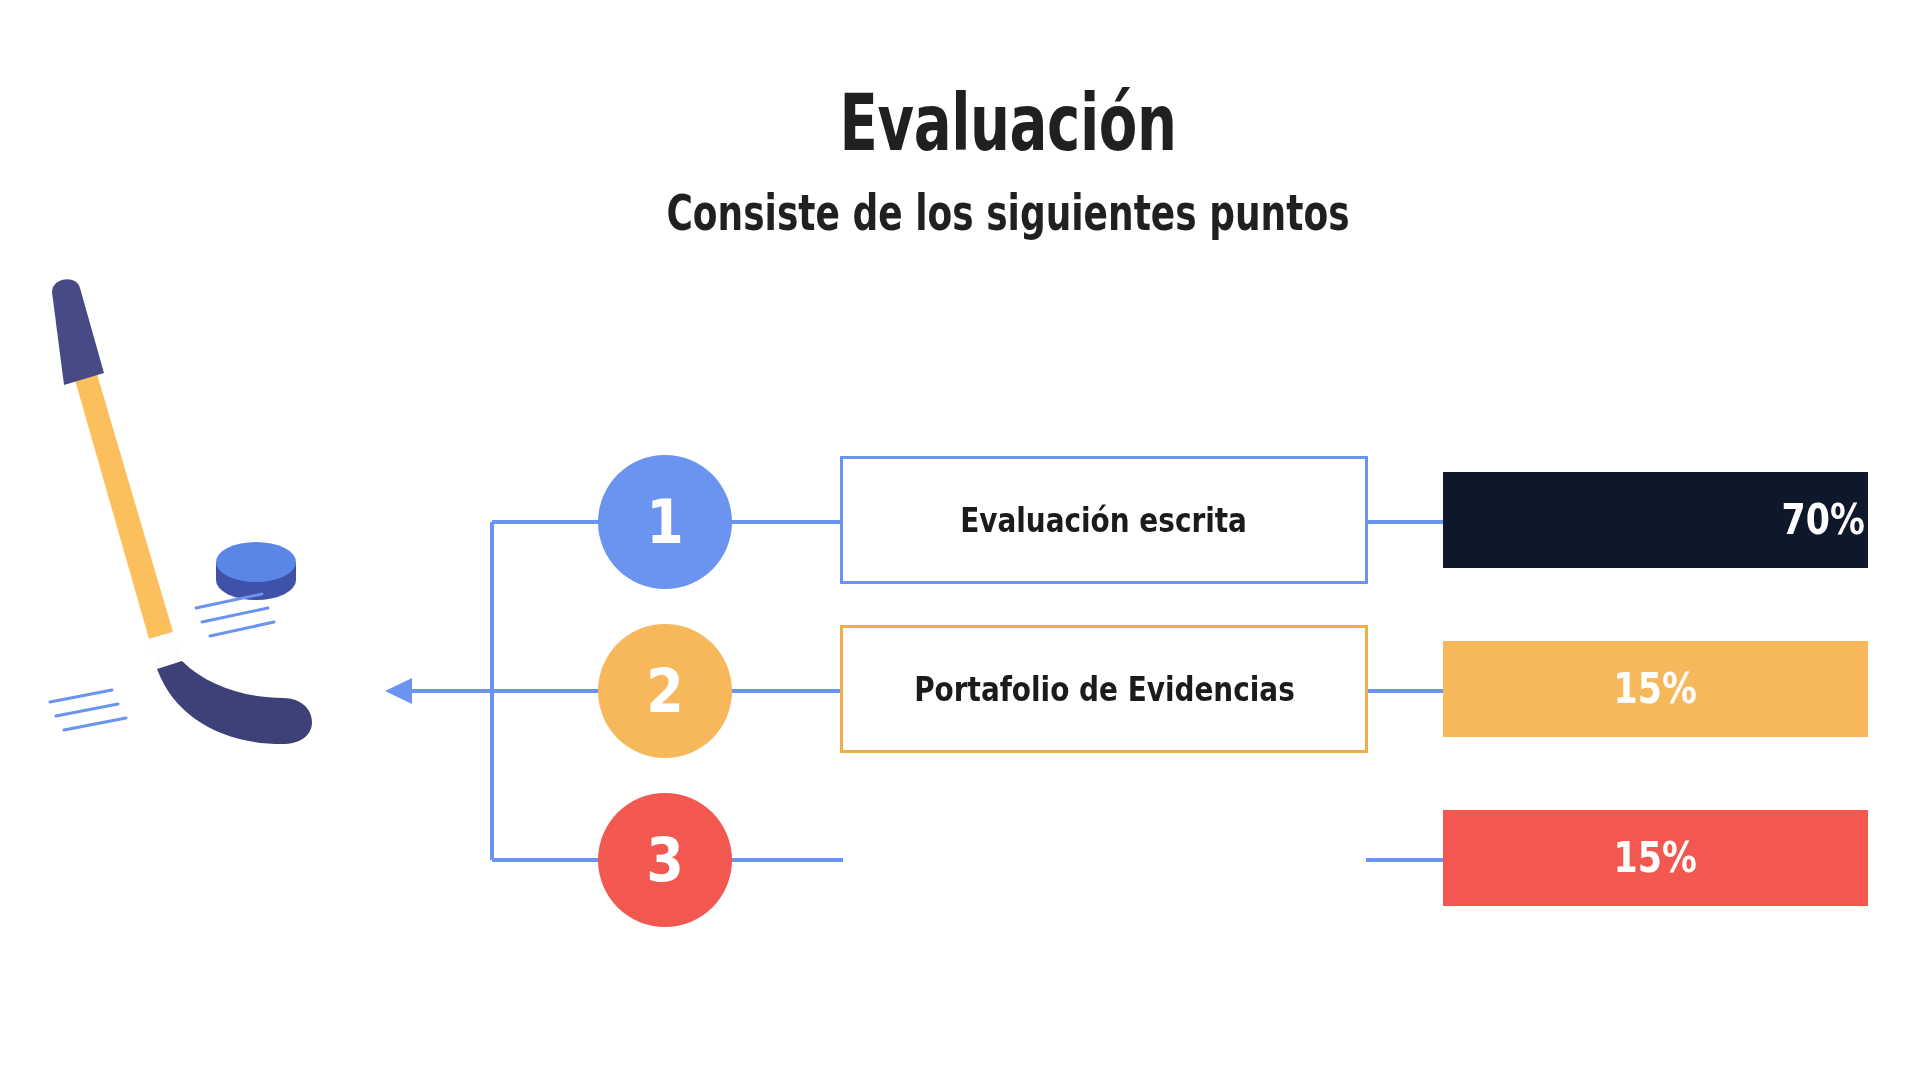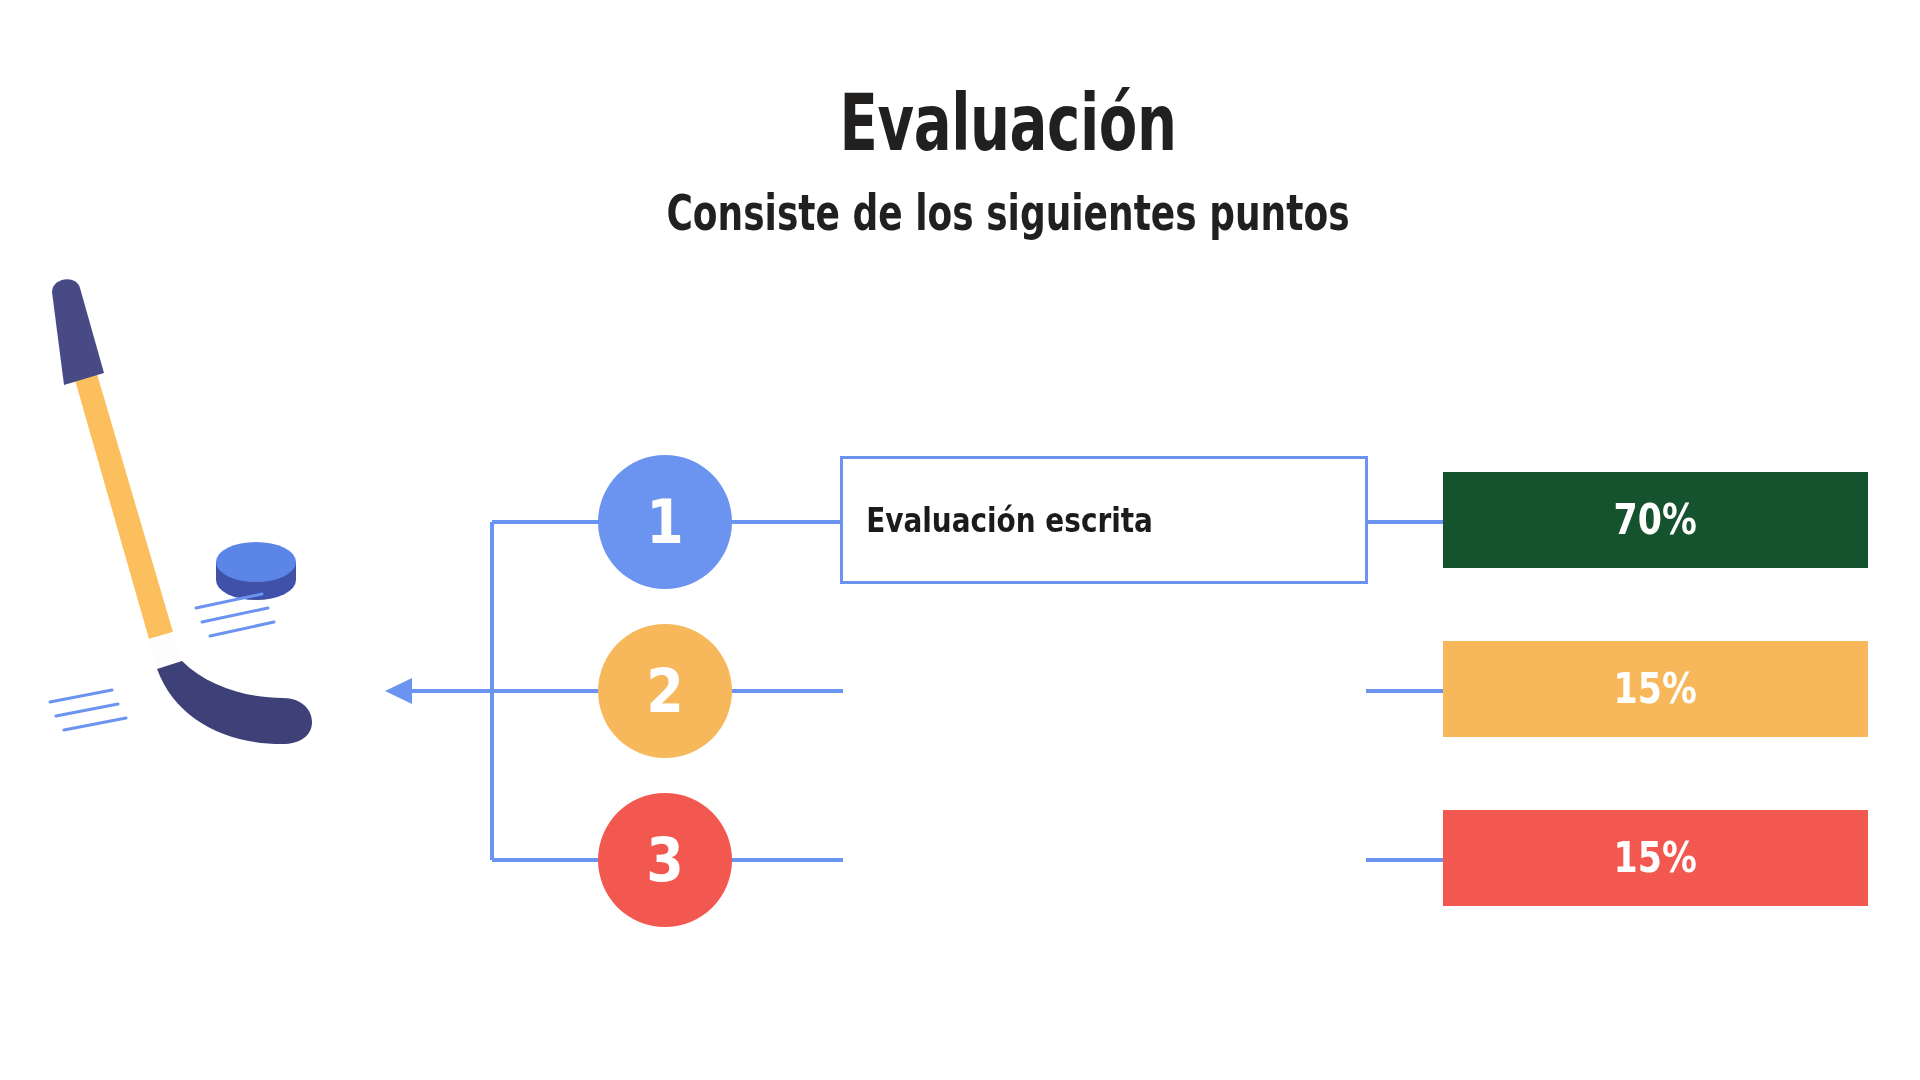--- a/index.html
+++ b/index.html
@@ -98,21 +98,21 @@
     position: absolute;
     left: 840px;
     top: 1px;
     width: 528px;
     height: 128px;
     box-sizing: border-box;
     background: #ffffff;
     border: 3px solid #6b93f0;
     display: flex;
     align-items: center;
-    justify-content: flex-start;
+    justify-content: center;
   }
   .label-text {
     font-family: "Liberation Sans Narrow", "DejaVu Sans Condensed", "Liberation Sans", sans-serif;
     font-size: 33px;
     font-weight: bold;
     color: #1b1b1b;
     text-align: center;
     padding: 0 14px;
     transform: scaleX(0.94);
   }
@@ -199,29 +199,32 @@
     <path d="M 385 691 L 412 678 L 412 704 Z" fill="#6b93f0"></path>
   </svg>
 
   <div class="row" style="top:455px;">
     <div class="step-circle" style="background:#6b93f0;">
       <span>1</span>
     </div>
     <div class="label-box" style="border-color:#6b93f0;">
       <span class="label-text">Evaluación escrita</span>
     </div>
-    <div class="pct-bar" style="background:#14532d;">
+    <div class="pct-bar" style="background:#0f172a;justify-content:flex-end;">
       <span class="pct-text">70%</span>
     </div>
   </div>
 
   <div class="row" style="top:624px;">
     <div class="step-circle" style="background:#f7b85c;">
       <span>2</span>
     </div>
+    <div class="label-box" style="border-color:#f0ad4b;">
+      <span class="label-text">Portafolio de Evidencias</span>
+    </div>
     <div class="pct-bar" style="background:#f7b85c;">
       <span class="pct-text">15%</span>
     </div>
   </div>
 
   <div class="row" style="top:793px;">
     <div class="step-circle" style="background:#f2584f;">
       <span>3</span>
     </div>
     <div class="pct-bar" style="background:#f2584f;">

